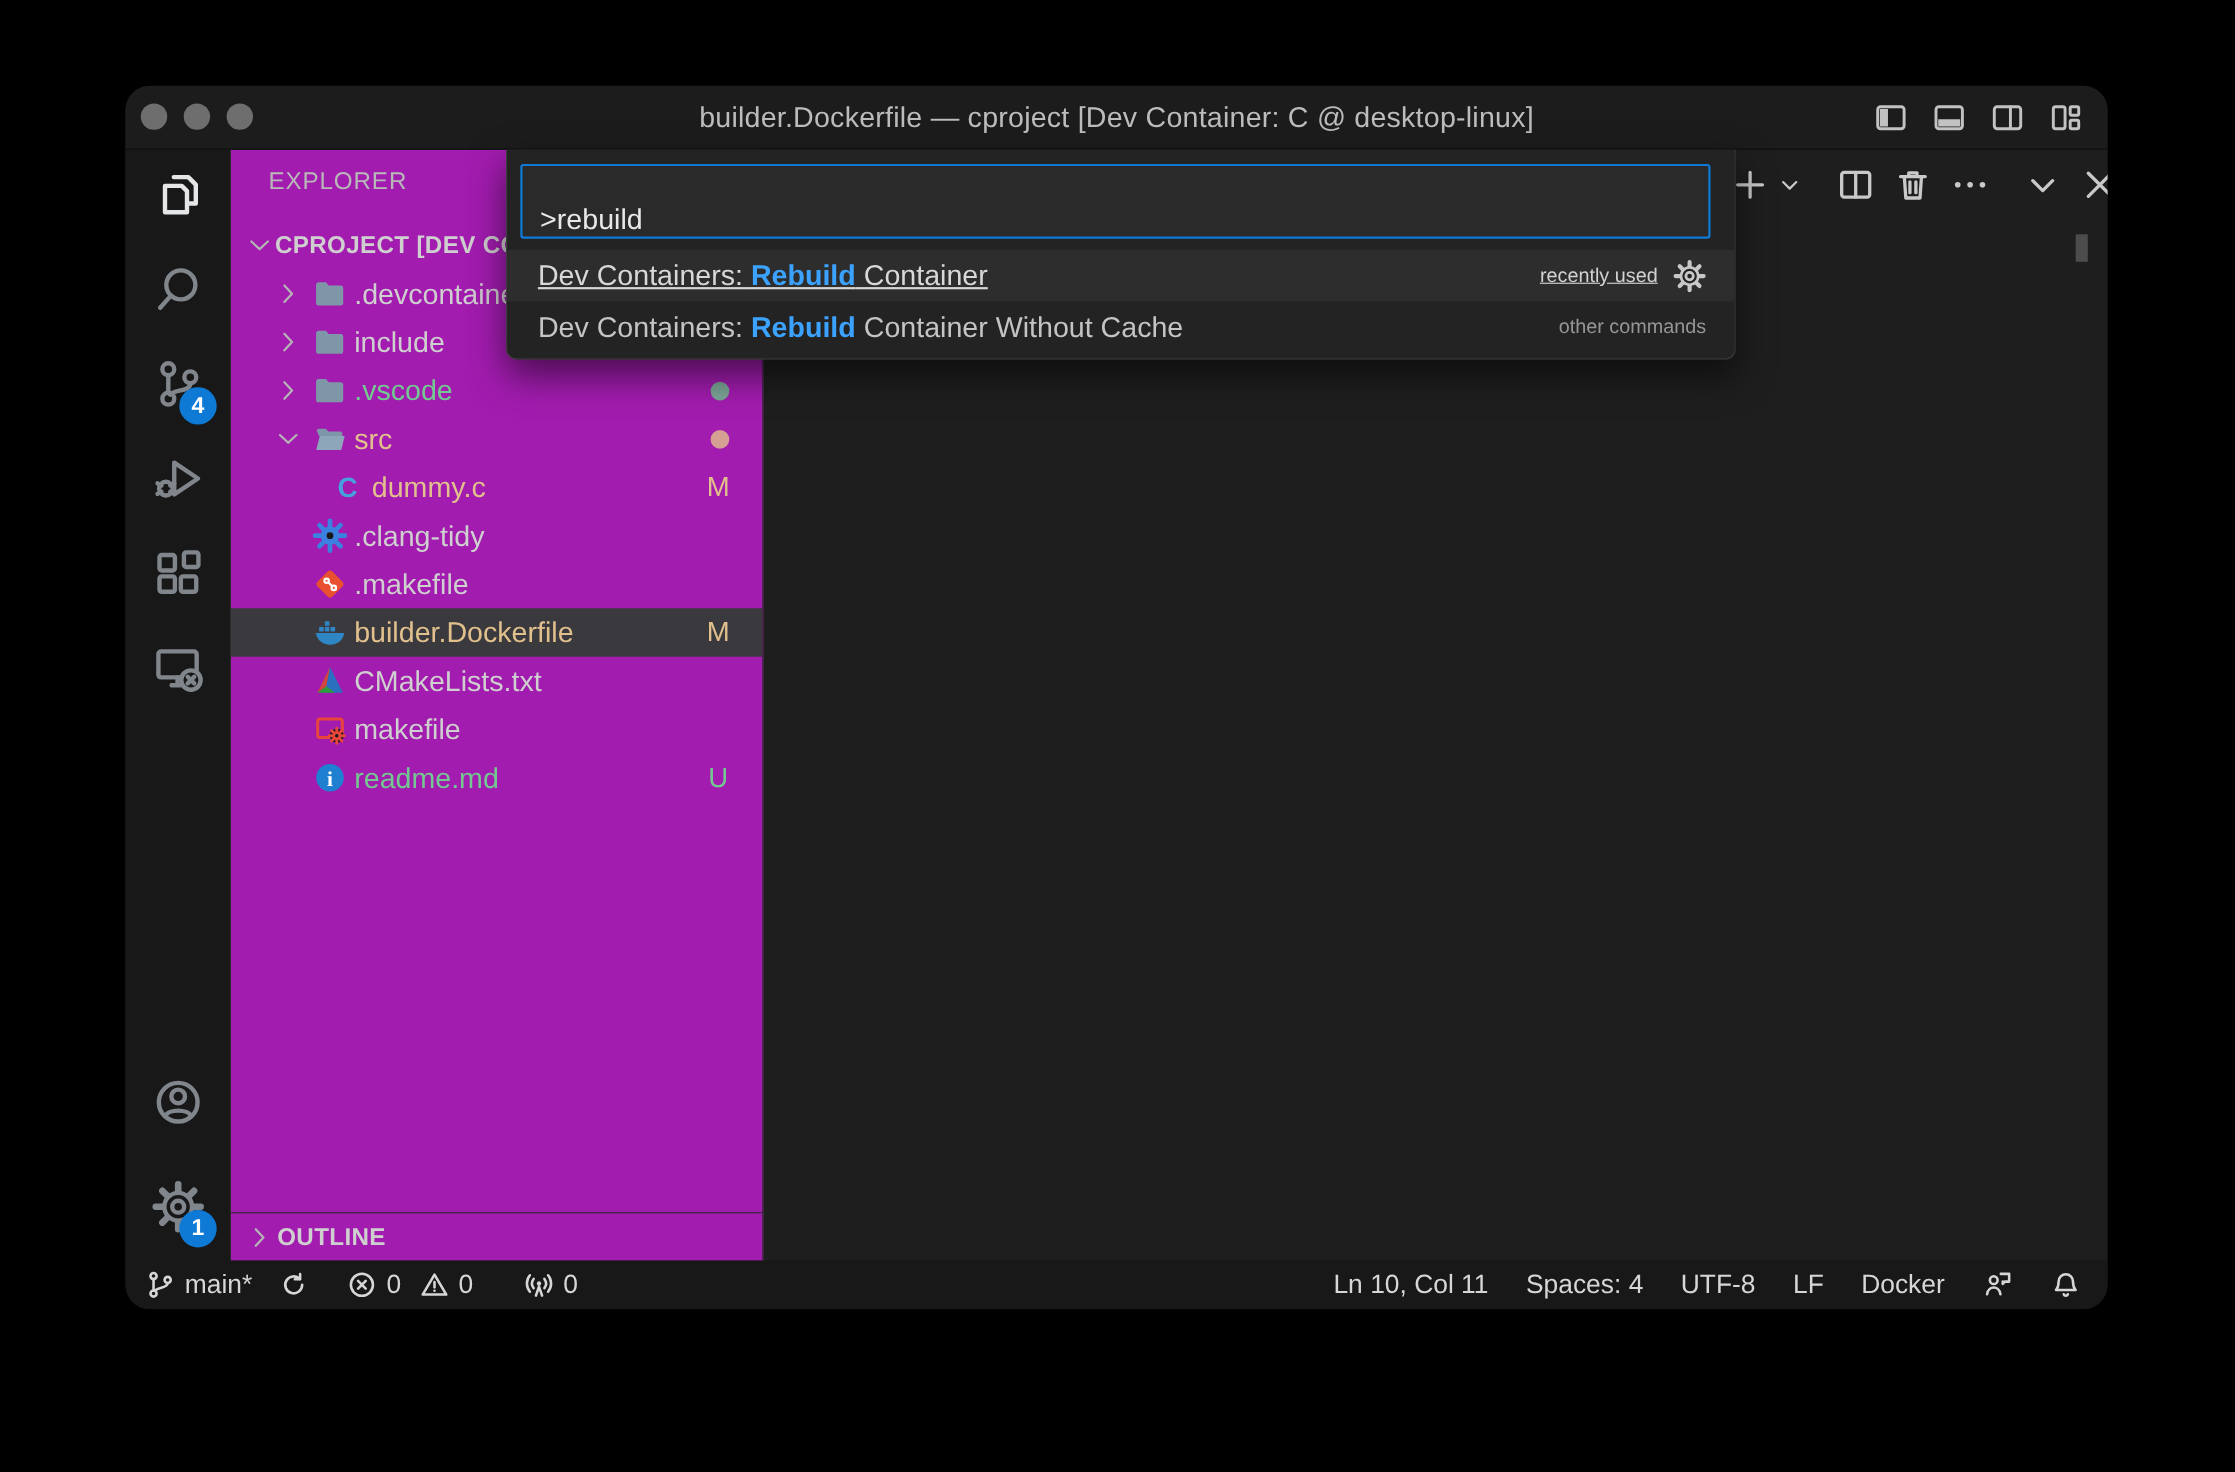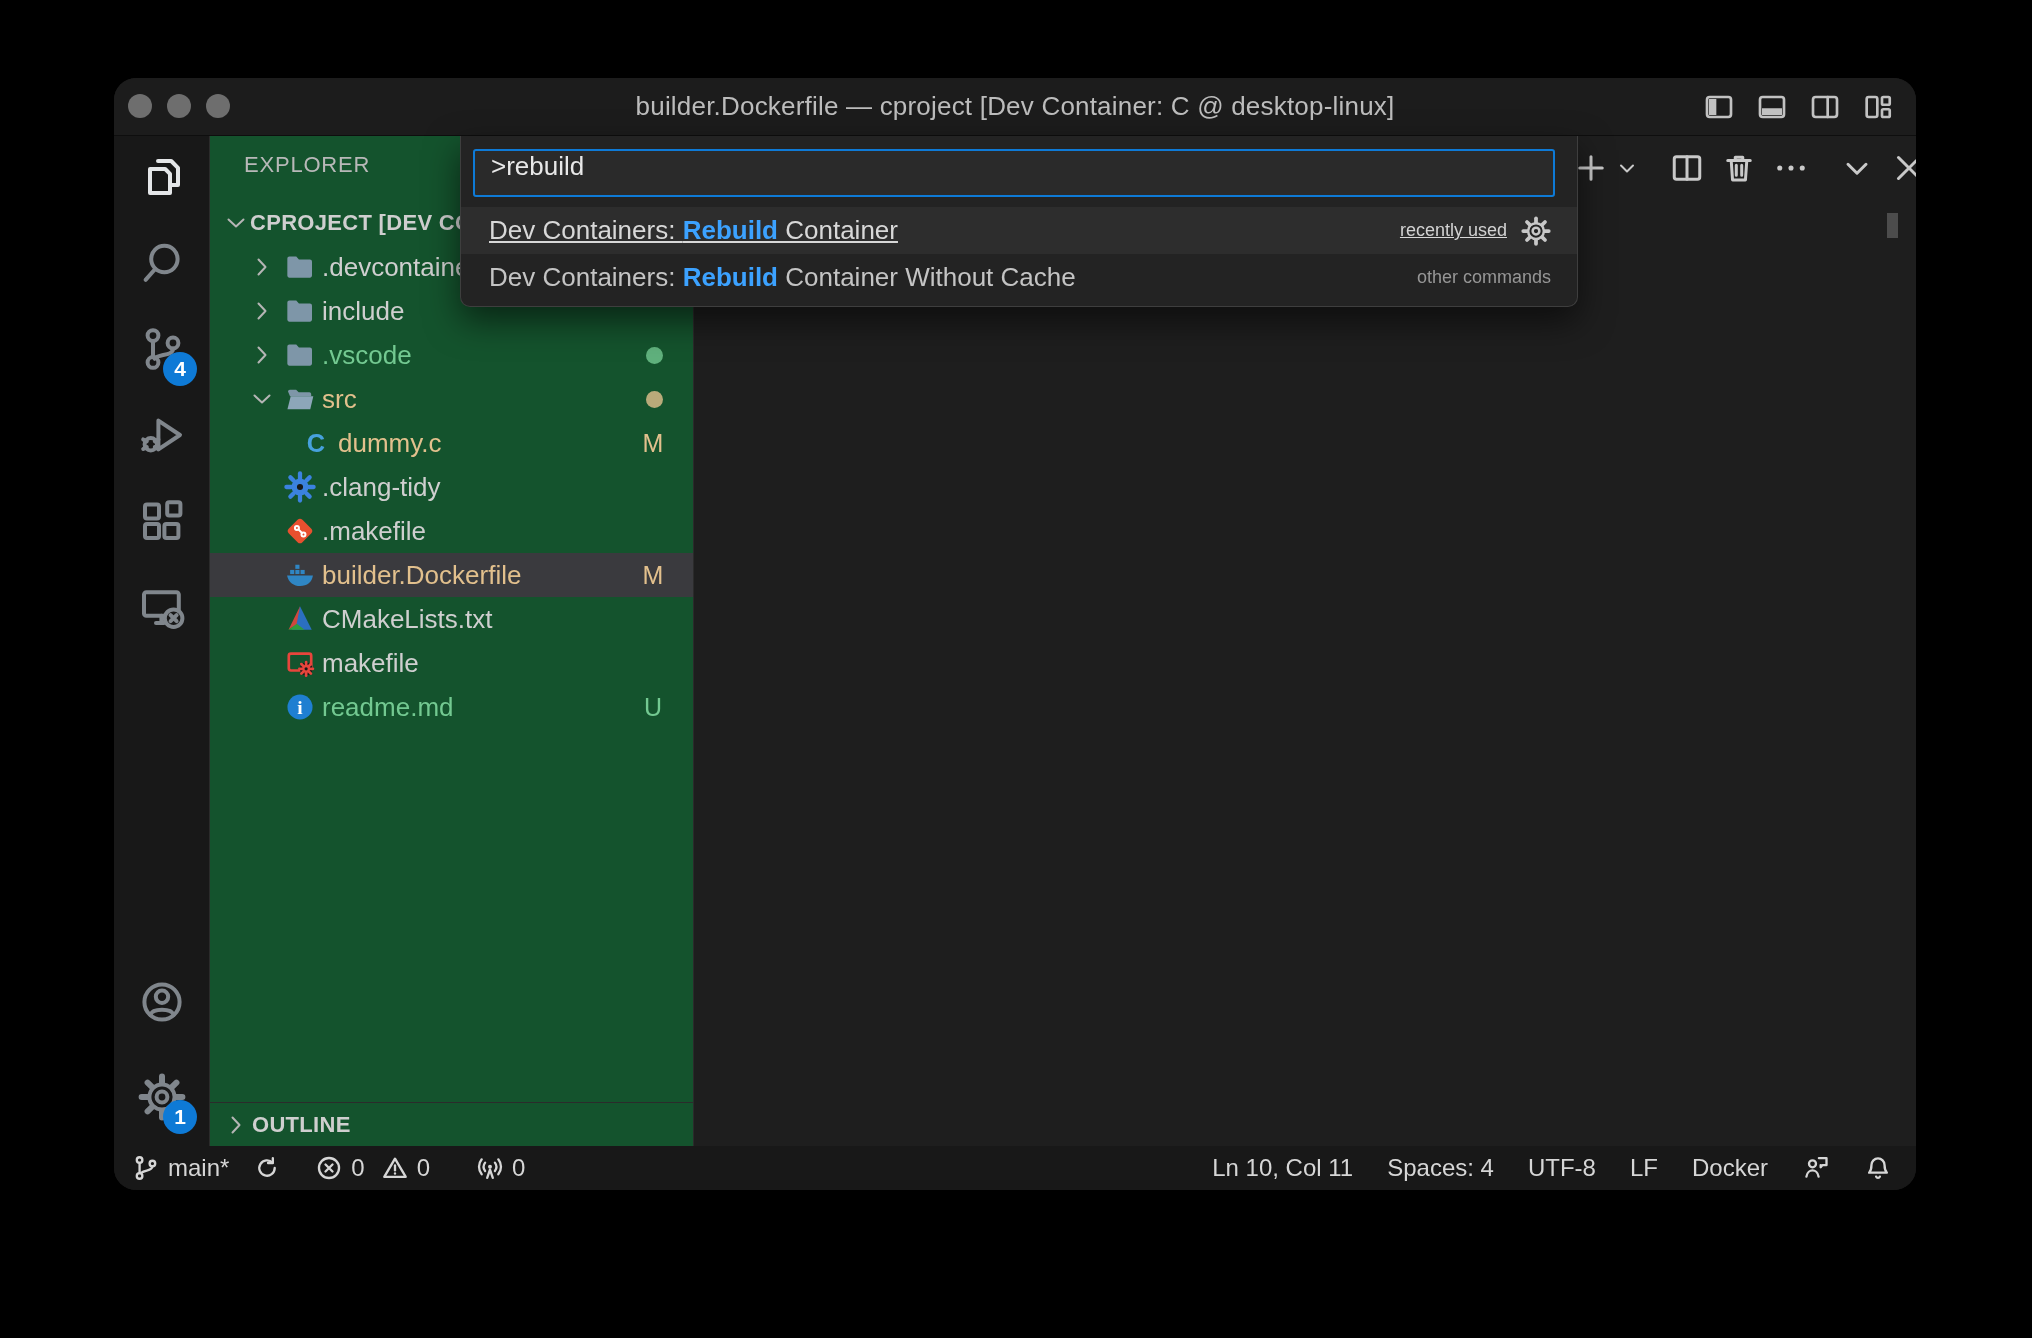--- a/index.html
+++ b/index.html
@@ -23,21 +23,21 @@
   
   .activitybar { position:absolute; left:0; top:58px; width:96px; bottom:44px; background:#181818;
                  border-right:1px solid #2b2b2b; z-index:2; }
   .act-icon { position:absolute; left:24px; width:48px; height:48px; color:#80868c;
               display:flex; align-items:center; justify-content:center; }
   .act-icon.active { color:#e4e6e8; }
   .act-badge { position:absolute; width:34px; height:34px; border-radius:50%; background:#0e7ad6;
                color:#fff; font-size:21px; font-weight:bold; display:flex; align-items:center;
                justify-content:center; z-index:3; }
 
-  .sidebar { position:absolute; left:96px; top:58px; width:484px; bottom:44px; background:#14532d;
+  .sidebar { position:absolute; left:96px; top:58px; width:484px; bottom:44px; background:#a21caf;
              border-right:1px solid #2b2b2b; overflow:hidden; z-index:1; }
   .sb-header { position:absolute; left:34px; top:16px; font-size:22px; color:#b8b8b8; letter-spacing:.8px; }
 
   .tree { position:absolute; left:0; top:65px; right:0; }
   .tree-row { position:relative; height:44px; display:flex; align-items:center; white-space:nowrap;
               font-size:26px; color:#cfcfcf; }
   .tree-row.selected { background:#3a3a3e; }
   .tree-row .twisty { position:absolute; left:40px; width:24px; height:24px; color:#b5b5b5;
                       display:flex; align-items:center; justify-content:center; }
   .tree-row .f-icon { position:absolute; width:32px; height:32px; display:flex; align-items:center; justify-content:center; }
@@ -59,22 +59,22 @@
   .tb-btn { width:36px; height:36px; color:#c9c9c9; display:flex; align-items:center; justify-content:center;
             border-radius:6px; }
   .tb-btn.narrow { width:24px; margin-left:-10px; }
   .gap-l { margin-left:14px; }
   .scroll-thumb { position:absolute; right:18px; top:77px; width:11px; height:25px; background:#4c4c4c; }
 
   
   .palette { position:absolute; left:346px; top:58px; width:1118px; background:#232323;
              border:1px solid #3e3e3e; border-top:none; border-radius:0 0 10px 10px; z-index:10;
              box-shadow:0 14px 34px rgba(0,0,0,.55); padding-bottom:5px; }
-  .palette-input { margin:13px 22px 10px 12px; height:48px; background:#2a2a2a;
-                   border:2px solid #0e7ad6; border-radius:3px; display:flex; align-items:flex-start; }
+  .palette-input { margin:13px 22px 10px 12px; height:68px; background:#2a2a2a;
+                   border:2px solid #0e7ad6; border-radius:3px; display:flex; align-items:flex-end; }
   .palette-input input { width:100%; background:transparent; border:none; outline:none; color:#e8e8e8;
                          font-size:26px; font-family:"Liberation Sans",sans-serif; padding:0 16px; }
   .p-item { height:47px; display:flex; align-items:center; padding:0 26px 0 28px; font-size:26px; color:#d8d8d8; }
   .p-item.selected { background:#2d2d2d;text-decoration:underline; }
   .p-item .hl { color:#3ca2ff; font-weight:bold; }
   .p-item .grow { flex:1; }
   .p-item .meta { font-size:18px; color:#d2d2d2; }
   .p-item.dim .meta { color:#969696; }
   .p-item.dim { color:#c4c4c4; }
   .p-gear { width:30px; height:30px; margin-left:14px; color:#c8c8c8; display:flex; align-items:center; justify-content:center; }

